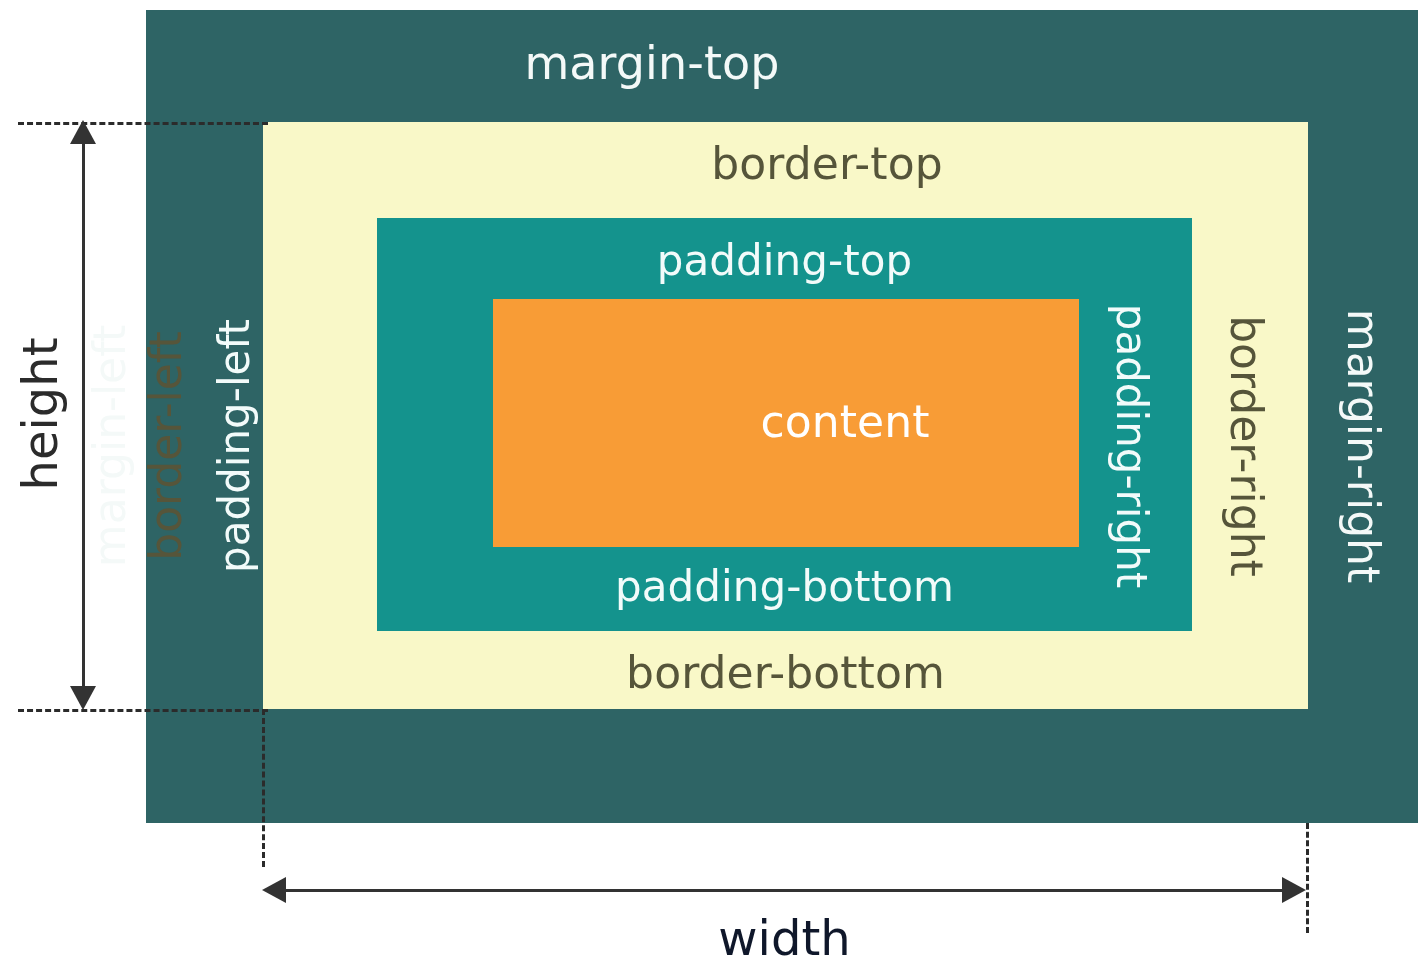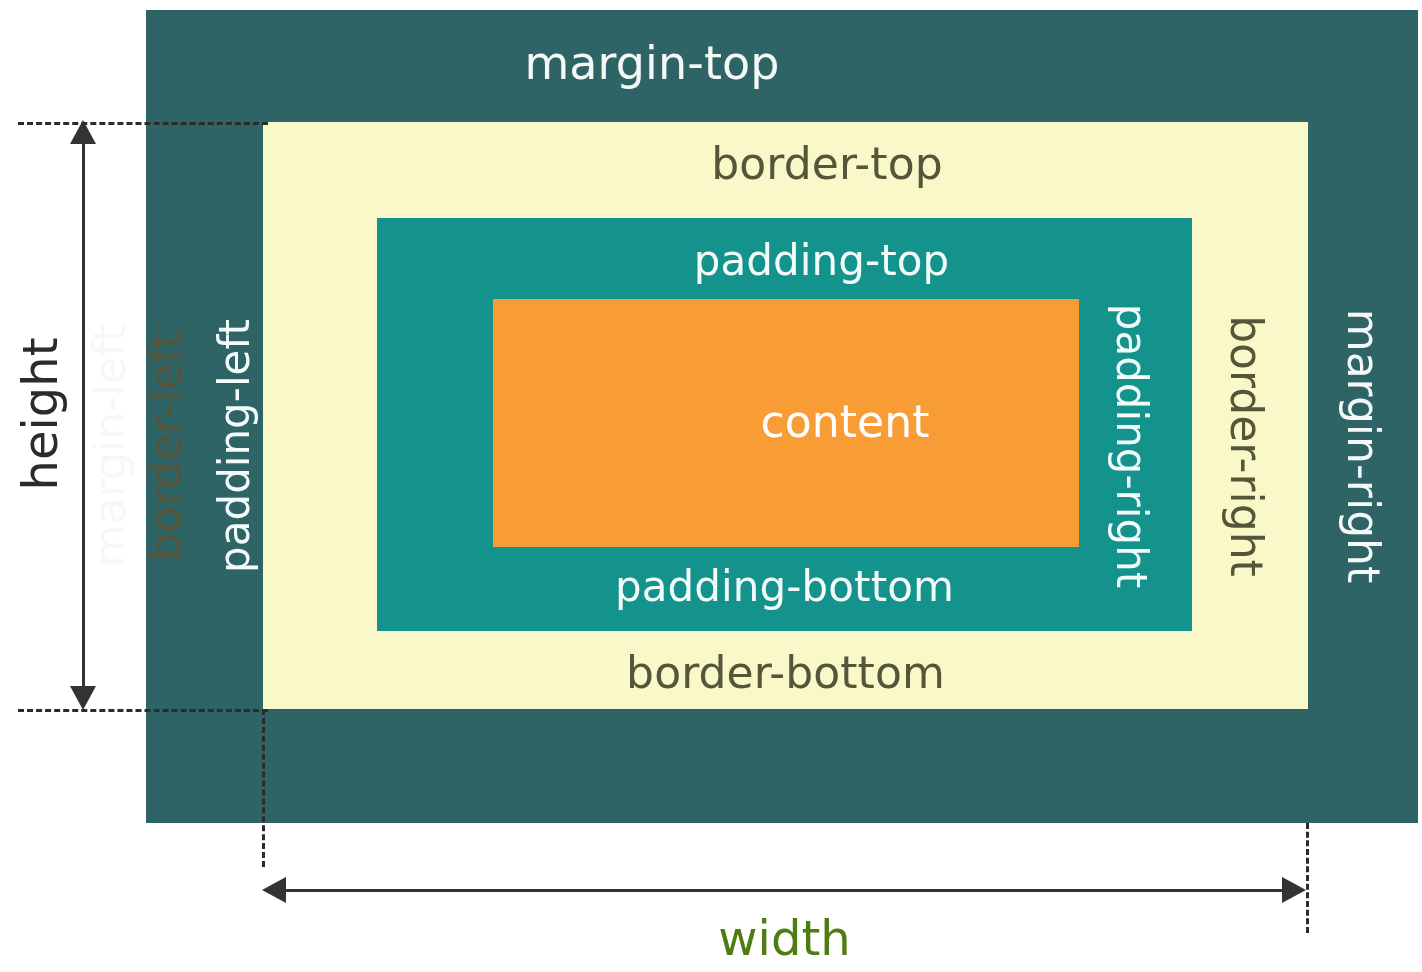--- a/index.html
+++ b/index.html
@@ -84,21 +84,21 @@
   }
   
   .rot-cw {
     transform: rotate(90deg);
     transform-origin: 50% 50%;
   }
 
   
   #lbl-margin-top    { left: 146px; top: 40px;  width: 1012px; font-size: 46px; }
   #lbl-border-top    { left: 263px; top: 142px; width: 1128px; font-size: 44px; }
-  #lbl-padding-top   { left: 377px; top: 240px; width: 815px;  font-size: 42px; margin-left: 37px; }
+  #lbl-padding-top   { left: 377px; top: 240px; width: 815px;  font-size: 42px; }
   #lbl-content       { left: 493px; top: 400px; width: 704px;  font-size: 44px; }
   #lbl-padding-bottom{ left: 377px; top: 566px; width: 815px;  font-size: 42px; }
   #lbl-border-bottom  { left: 263px; top: 651px; width: 1045px; font-size: 44px; }
   #lbl-margin-bottom  { left: 146px; top: 743px; width: 1272px; font-size: 46px; }
 
   
   .vstrip {
     position: absolute;
     display: flex;
     align-items: center;
@@ -187,21 +187,21 @@
     transform: rotate(-90deg);
     color: #2b2b2b;
     font-size: 48px;
     white-space: nowrap;
   }
   #cap-width {
     position: absolute;
     left: 274px; top: 910px;
     width: 1021px;
     text-align: center;
-    color: #4d7c0f;
+    color: #0f172a;
     font-size: 48px;
     white-space: nowrap;
   }
 </style>
 </head>
 <body>
 
 <div id="stage">
 
   <div class="box" id="margin-box"></div>

